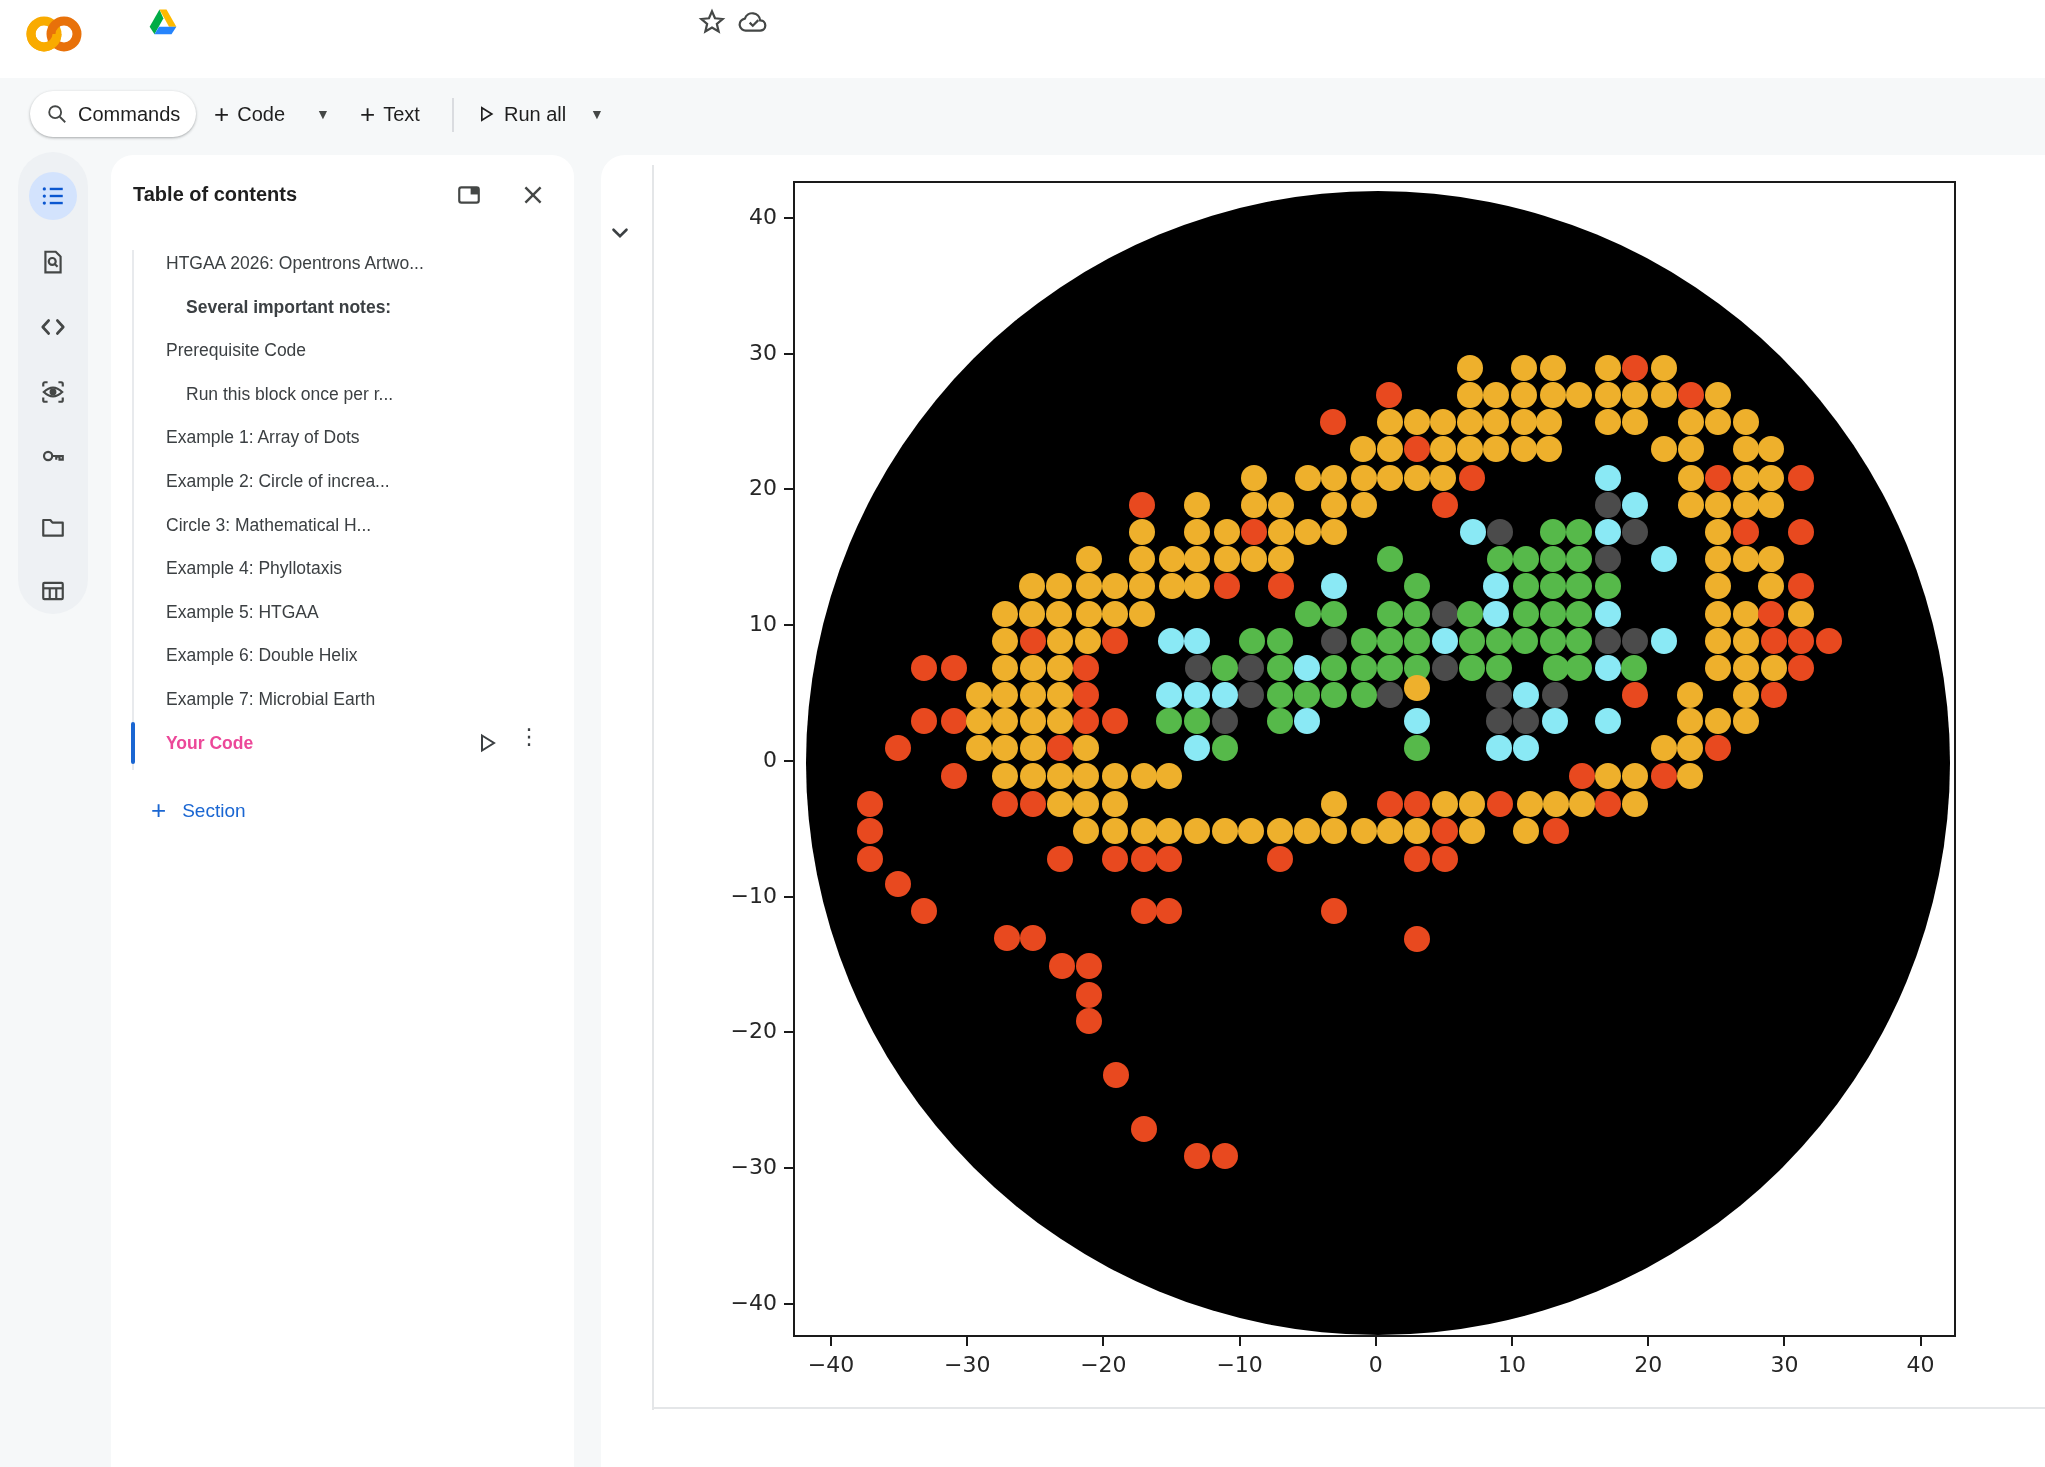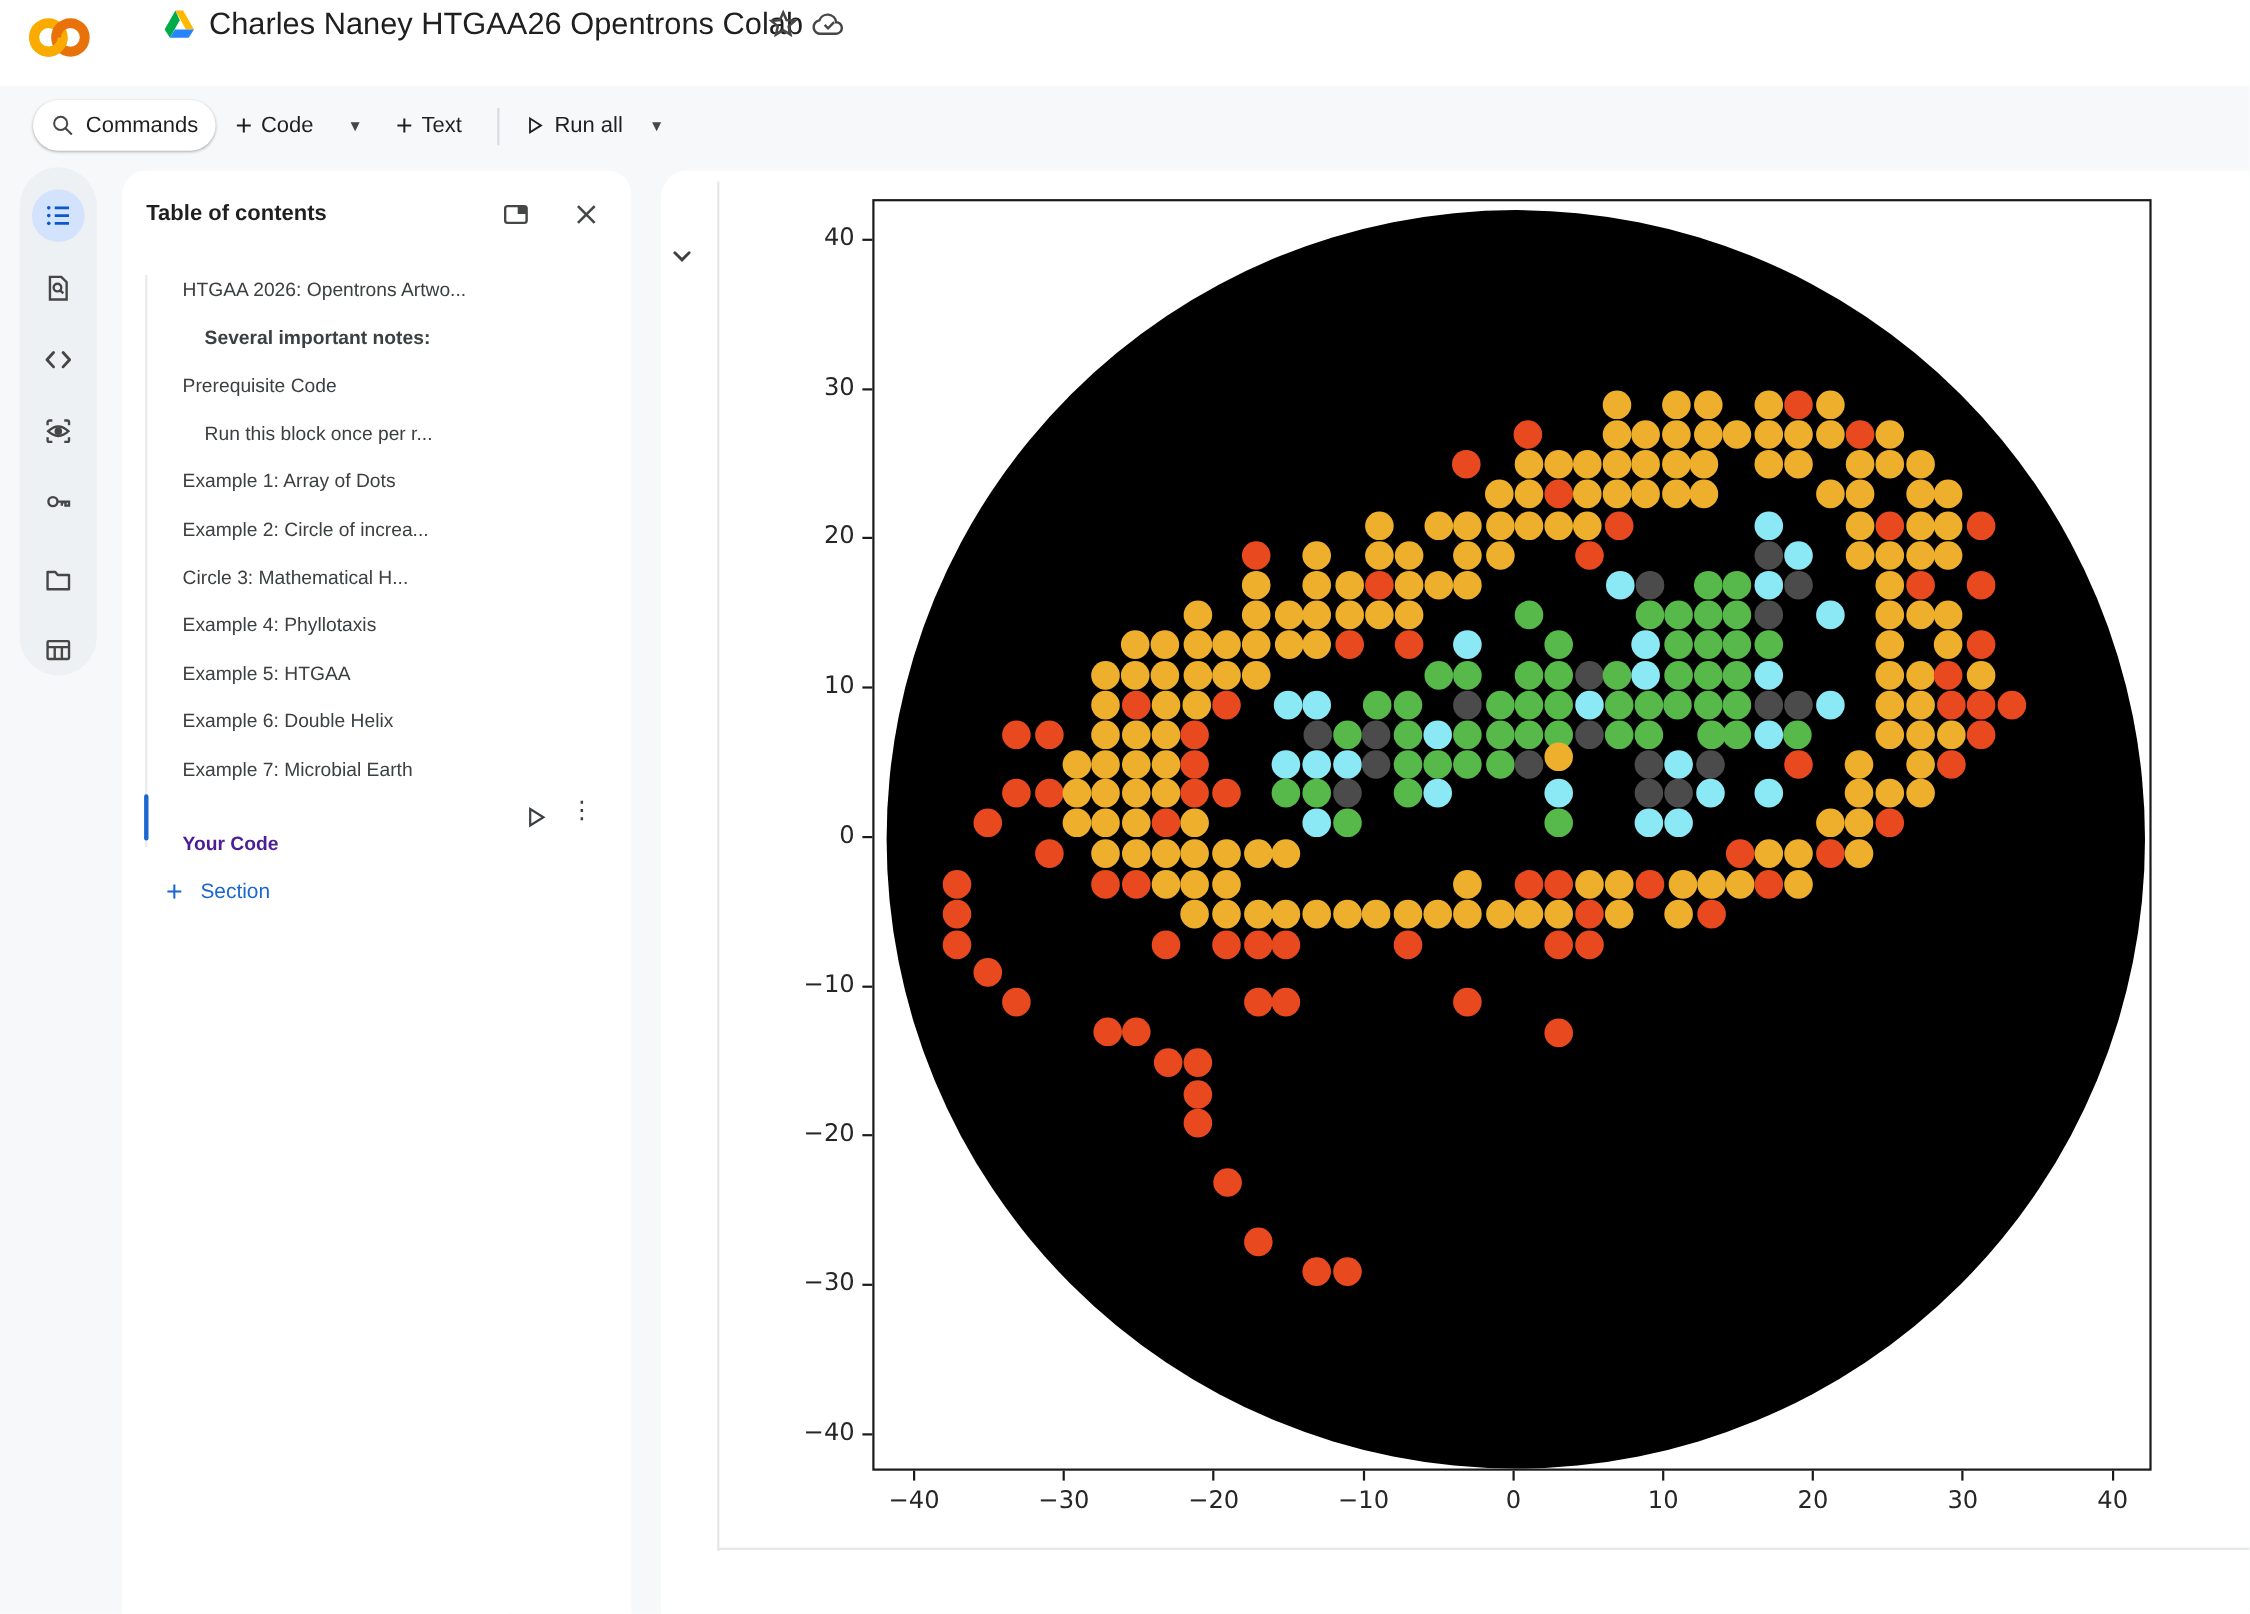--- a/index.html
+++ b/index.html
@@ -27,21 +27,21 @@
   .rail-icon.active{background:#d3e3fd;}
   
   #toc-panel{position:absolute;left:111px;top:155px;width:463px;height:1312px;background:#ffffff;border-radius:22px 22px 0 0;}
   #toc-title{position:absolute;left:22px;top:28px;font-size:20px;font-weight:bold;color:#1f1f1f;}
   #toc-window-icon{position:absolute;left:345px;top:27px;width:26px;height:26px;cursor:pointer;}
   #toc-close-icon{position:absolute;left:409px;top:27px;width:26px;height:26px;cursor:pointer;}
   #toc-rule{position:absolute;left:21px;top:95px;width:2px;height:520px;background:#e8eaed;}
   .toc-item{position:absolute;font-size:17.5px;color:#3c4043;white-space:nowrap;cursor:pointer;}
   .toc-item.lvl2{left:75px;}
   .toc-item.lvl1{left:55px;}
-  .toc-item.active{color:#4c1d95;font-weight:bold;margin-top:24px;}
+  .toc-item.active{color:#ec4899;font-weight:bold;}
   #toc-active-bar{position:absolute;left:20px;width:4px;height:42px;background:#1a66d2;border-radius:2px;}
   #toc-play{position:absolute;left:364px;width:24px;height:24px;cursor:pointer;}
   #toc-more{position:absolute;left:406px;width:24px;height:24px;cursor:pointer;font-size:22px;color:#3c4043;letter-spacing:0;line-height:8px;text-align:center;}
   #add-section{position:absolute;left:40px;top:640px;display:flex;align-items:center;gap:16px;cursor:pointer;}
   #add-section .plus-blue{color:#1a66d2;font-size:26px;}
   #add-section span.lbl{color:#1a66d2;font-size:19px;}
   
   #main-card{position:absolute;left:601px;top:155px;width:1444px;height:1312px;background:#ffffff;border-radius:24px 0 0 0;}
   #cell-collapse{position:absolute;left:6px;top:65px;width:26px;height:26px;cursor:pointer;}
   #cell-vline{position:absolute;left:51px;top:10px;width:2px;height:1245px;background:#e4e6e8;}
@@ -64,21 +64,20 @@
     <svg id="logo" viewBox="0 0 64 44">
       <circle cx="22" cy="22" r="13" fill="none" stroke="#f9ab00" stroke-width="9"></circle>
       <circle cx="42" cy="22" r="13" fill="none" stroke="#e8710a" stroke-width="9"></circle>
       <circle cx="22" cy="22" r="13" fill="none" stroke="#f9ab00" stroke-width="9" stroke-dasharray="52 40"></circle>
     </svg>
     <svg id="drive-icon" viewBox="0 0 24 24">
       <polygon points="9.2,2 1.3,15.8 5.2,21.8 12.3,9.1" fill="#00ac47"></polygon>
       <polygon points="9.2,2 14.8,2 22.7,15.8 16.8,15.8" fill="#ffba00"></polygon>
       <polygon points="5.2,21.8 18.8,21.8 22.7,15.8 8.8,15.8" fill="#2684fc"></polygon>
     </svg>
-    <div id="doc-title">Charles Naney HTGAA26 Opentrons Colab</div>
     <svg id="star-icon" viewBox="0 0 24 24">
       <path d="M12 3.5 L14.4 9 L20.5 9.6 L15.9 13.6 L17.3 19.6 L12 16.4 L6.7 19.6 L8.1 13.6 L3.5 9.6 L9.6 9 Z" fill="none" stroke="#444746" stroke-width="1.8"></path>
     </svg>
     <svg id="cloud-icon" viewBox="0 0 26 22">
       <path d="M7 18 h11 a4.2 4.2 0 0 0 0-8.4 a6.4 6.4 0 0 0-12.4-1.4 A4.8 4.8 0 0 0 7 18 z" fill="none" stroke="#444746" stroke-width="1.8"></path>
       <polyline points="9.5,11.5 12,14 16.5,9.5" fill="none" stroke="#444746" stroke-width="1.8"></polyline>
     </svg>
   </div>
 
   <div id="toolbar">

